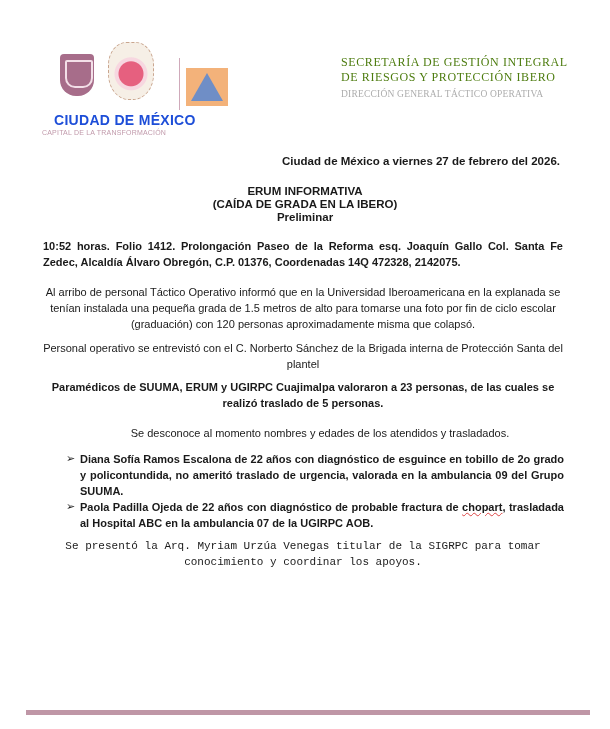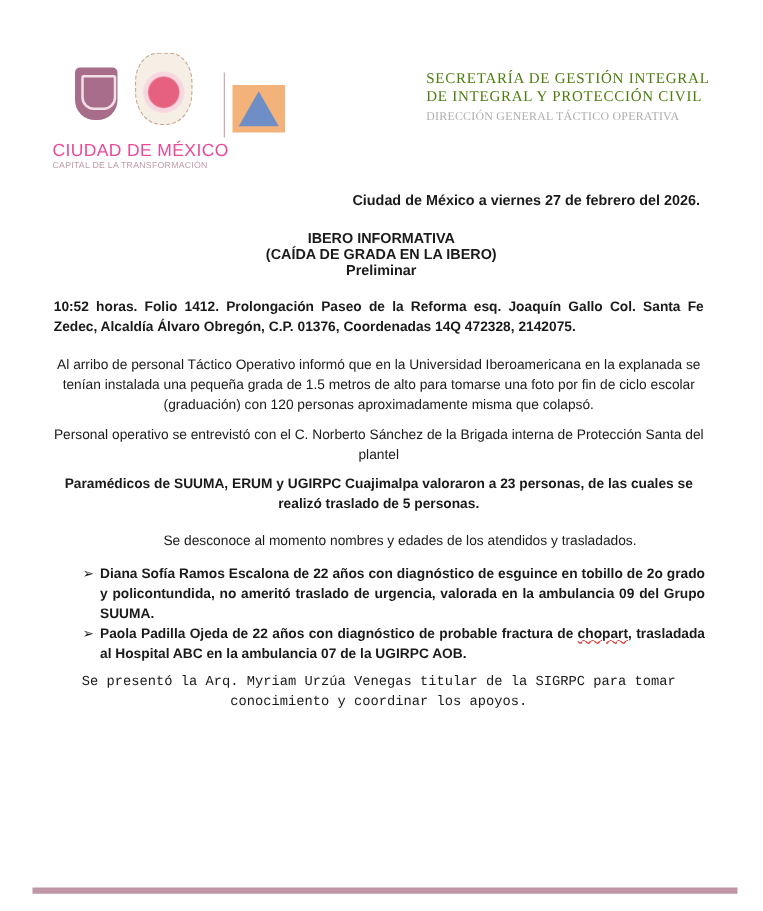--- a/index.html
+++ b/index.html
@@ -1,21 +1,21 @@
 <!DOCTYPE html>
 <html><head>
 <meta charset="utf-8">
 <style>
   html, body { margin:0; padding:0; background:#ffffff; }
   body { width:610px; height:729px; position:relative; overflow:hidden; font-family:"Liberation Sans", sans-serif; color:#1a1a1a; }
   .logo-block { position:absolute; left:38px; top:40px; width:140px; }
   .shield { position:absolute; left:22px; top:14px; width:34px; height:42px; background:#a76d8a; border-radius:4px 4px 16px 16px; }
   .shield::after { content:""; position:absolute; left:5px; top:6px; width:24px; height:24px; border:2px solid #f3dfe8; border-radius:2px 2px 10px 10px; }
   .heart-map { position:absolute; left:70px; top:2px; width:44px; height:56px; border-radius:40% 40% 45% 45%; background:radial-gradient(circle at 50% 55%, #e6607f 0 12px, #f7d7e0 13px 16px, #f6efe6 17px); border:1px dashed #c9a58e; }
-  .cdmx-title { position:absolute; left:4px; top:72px; font-size:14px; font-weight:normal; color:#ec4899; letter-spacing:0.3px; white-space:nowrap; }
+  .cdmx-title { position:absolute; left:16px; top:72px; font-size:14px; font-weight:bold; color:#1d4ed8; letter-spacing:0.3px; white-space:nowrap; }
   .cdmx-sub { position:absolute; left:4px; top:89px; font-size:7px; color:#c19aab; white-space:nowrap; letter-spacing:0.2px; }
   .vsep { position:absolute; left:179px; top:58px; width:1px; height:52px; background:#cfa9ba; }
   .pc-logo { position:absolute; left:186px; top:68px; width:42px; height:38px; background:#f3b27a; }
   .pc-tri { position:absolute; left:5px; top:5px; width:0; height:0; border-left:16px solid transparent; border-right:16px solid transparent; border-bottom:28px solid #6f8ec6; }
   .sec-l1, .sec-l2 { position:absolute; left:341px; font-family:"Liberation Serif", serif; font-size:12px; color:#4d7c0f; letter-spacing:0.6px; white-space:nowrap; }
   .sec-l1 { top:55px; } .sec-l2 { top:70px; }
   .sec-l3 { position:absolute; left:341px; top:89px; font-family:"Liberation Serif", serif; font-size:9.5px; color:#adadad; white-space:nowrap; letter-spacing:0.2px; }
   .date { position:absolute; right:50px; top:155px; font-size:11.5px; font-weight:bold; white-space:nowrap; }
   .title-block { position:absolute; left:0; width:610px; top:185px; text-align:center; font-size:11.5px; font-weight:bold; line-height:13px; }
   .p { position:absolute; left:43px; width:520px; font-size:11px; line-height:16px;text-align:center; }
@@ -34,27 +34,27 @@
   <div class="heart-map"></div>
   <div class="cdmx-title">CIUDAD DE MÉXICO</div>
   <div class="cdmx-sub">CAPITAL DE LA TRANSFORMACIÓN</div>
 </div>
 <div class="vsep"></div>
 <div class="pc-logo">
     <div class="pc-tri"></div>
   </div>
 
 <div class="sec-l1">SECRETARÍA DE GESTIÓN INTEGRAL</div>
-<div class="sec-l2">DE INTEGRAL Y PROTECCIÓN CIVIL</div>
+<div class="sec-l2">DE RIESGOS Y PROTECCIÓN IBERO</div>
 <div class="sec-l3">DIRECCIÓN GENERAL TÁCTICO OPERATIVA</div>
 
 <div class="date">Ciudad de México a viernes 27 de febrero del 2026.</div>
 
 <div class="title-block">
-  <div>IBERO INFORMATIVA</div>
+  <div>ERUM INFORMATIVA</div>
   <div>(CAÍDA DE GRADA EN LA IBERO)</div>
   <div>Preliminar</div>
 </div>
 
 <div class="p b j" style="top:238px;">10:52 horas. Folio 1412. Prolongación Paseo de la Reforma esq. Joaquín Gallo Col. Santa Fe Zedec, Alcaldía Álvaro Obregón, C.P. 01376, Coordenadas  14Q 472328, 2142075.</div>
 <div class="p" style="top:284px;">Al arribo de personal Táctico Operativo informó que en la Universidad Iberoamericana en la explanada se tenían instalada una pequeña grada de 1.5 metros de alto para tomarse una foto por fin de ciclo escolar (graduación) con 120 personas aproximadamente misma que colapsó.</div>
 <div class="p" style="top:340px;">Personal operativo se entrevistó con el C. Norberto Sánchez de la Brigada interna de Protección Santa del plantel</div>
 <div class="p b" style="top:379px;">Paramédicos de SUUMA, ERUM y UGIRPC Cuajimalpa valoraron a 23 personas, de las cuales se realizó traslado de 5 personas.</div>
 <div class="p" style="top:425px;margin-left:17px;">Se desconoce al momento nombres y edades de los atendidos y trasladados.</div>
 

